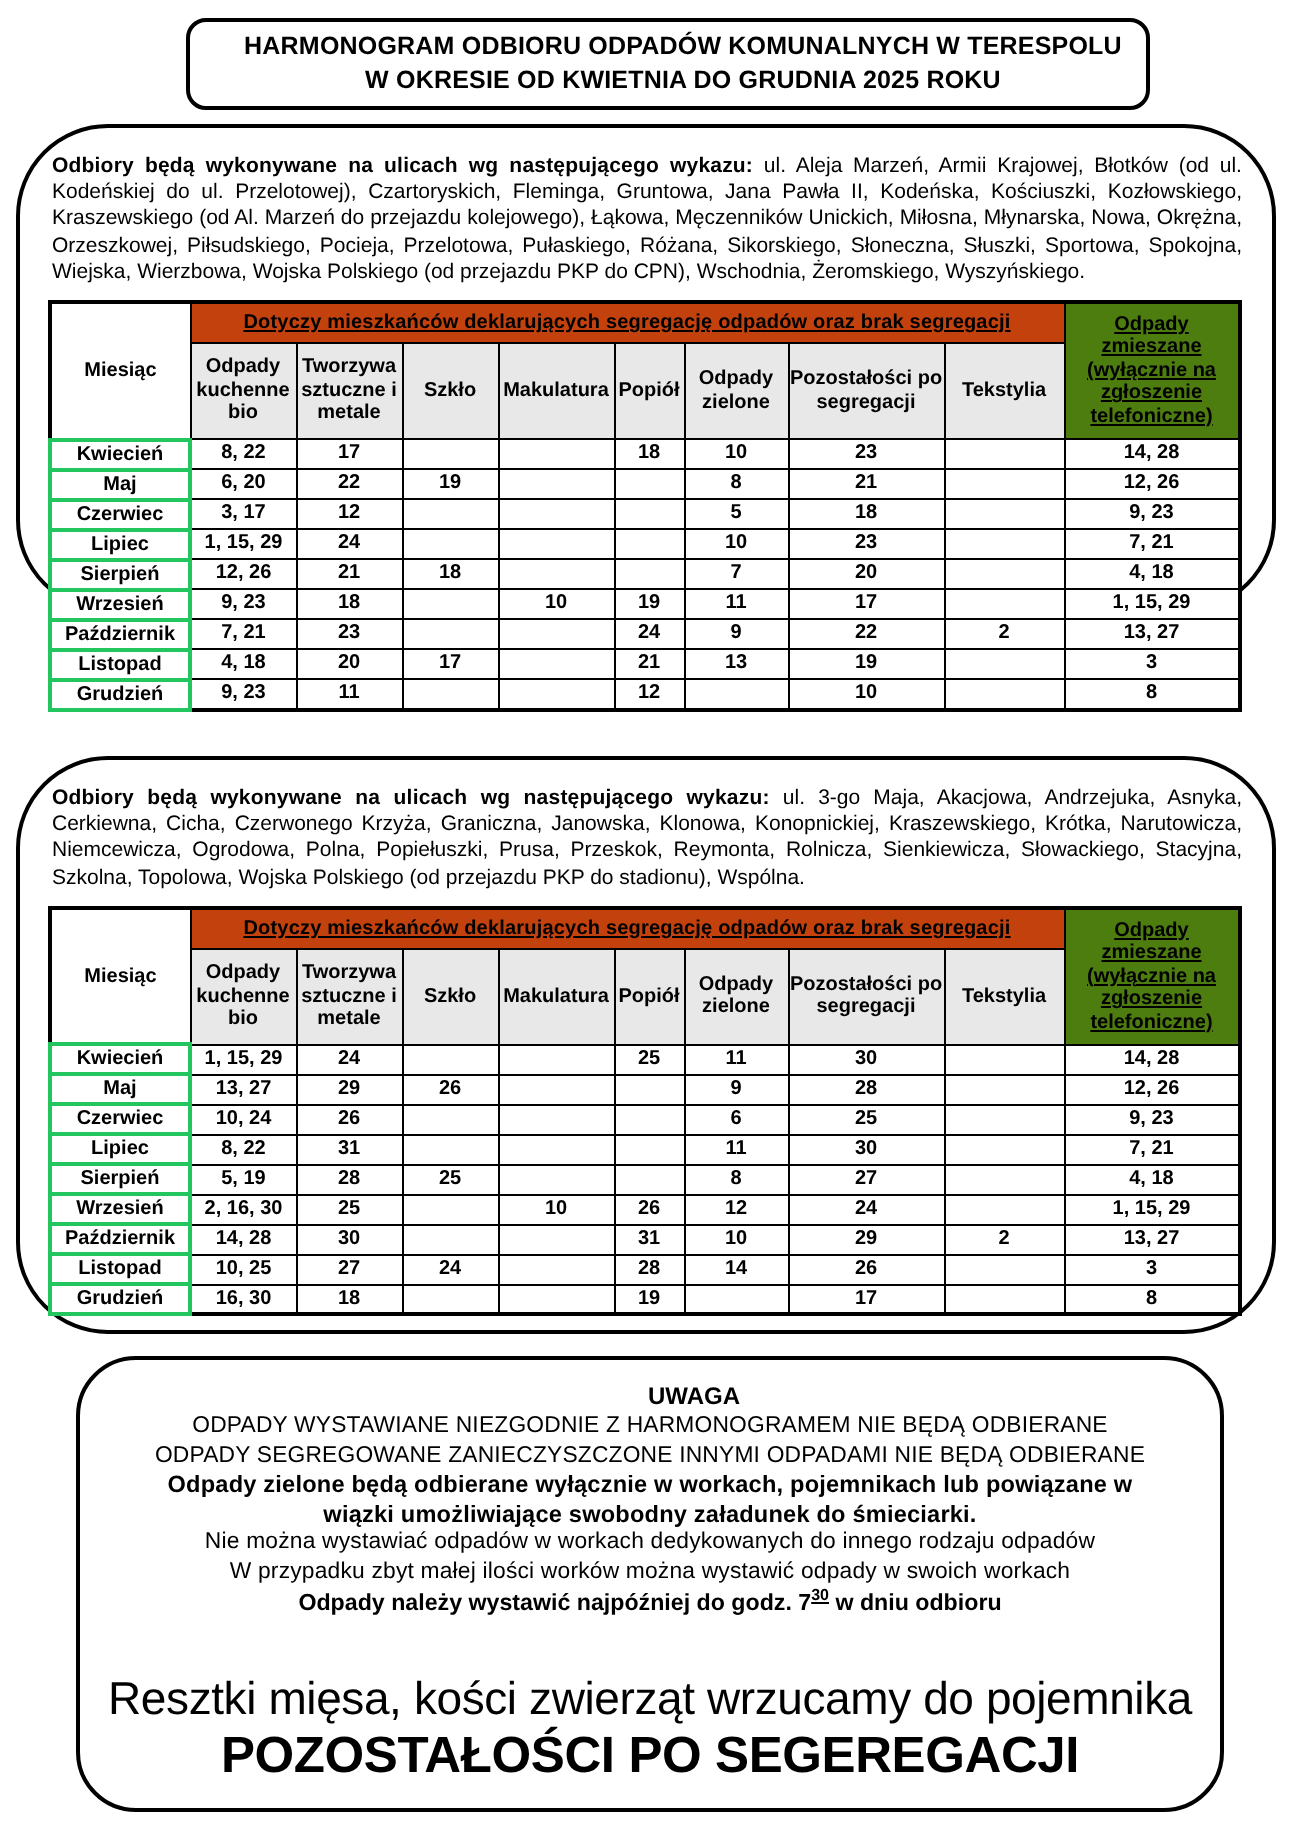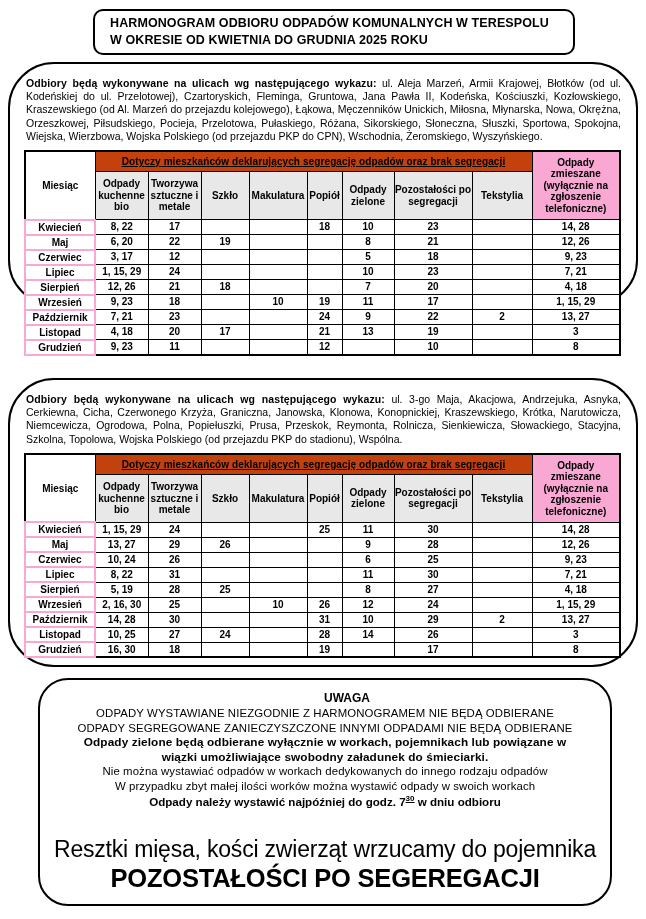--- a/index.html
+++ b/index.html
@@ -3,21 +3,21 @@
 <meta charset="utf-8">
 <style>
   html,body{margin:0;padding:0;background:#ffffff;}
   body{width:646px;height:919px;font-family:"Liberation Sans",sans-serif;color:#000;-webkit-font-smoothing:antialiased;}
   .page{position:relative;width:646px;height:919px;background:#fff;overflow:hidden;}
 
   
   .title-box{
     position:absolute;left:93px;top:9px;width:482px;height:46px;
     border:2px solid #000;border-radius:10px;box-sizing:border-box;
-    display:flex;flex-direction:column;justify-content:center;align-items:flex-start;
+    display:flex;flex-direction:column;justify-content:center;align-items:center;
     font-weight:bold;font-size:12.5px;line-height:17px;text-align:center;letter-spacing:0.1px;padding-left:15px;
   }
 
   
   .big-box{
     position:absolute;left:8px;width:630px;
     border:2px solid #000;border-radius:46px;box-sizing:border-box;background:#fff;
   }
   #box1{top:62px;height:244px;}
   #box2{top:378px;height:289px;}
@@ -34,23 +34,23 @@
     border:2px solid #000;
   }
   table.schedule th, table.schedule td{
     border:1px solid #000;
     font-size:10px;font-weight:bold;text-align:center;vertical-align:middle;
     padding:0;overflow:hidden;
   }
   th.month-h{border:2px solid #000;background:#fff;font-size:10.5px;}
   th.group-h{background:#c2410c;font-size:10.5px;height:19px;border-bottom:1px solid #000;}
   th.group-h .underline{text-decoration:underline;letter-spacing:0.1px;}
-  th.mixed-h{border:2px solid #000;background:#f9a8d4;line-height:11.5px;font-size:10px;}
+  th.mixed-h{border:2px solid #000;background:#4d7c0f;line-height:11.5px;font-size:10px;text-decoration:underline;}
   th.col-h{background:#e8e8e8;line-height:11.5px;height:47px;}
-  tbody th.month-c{border:2px solid #f9a8d4;background:#fff;height:13px;font-size:10px;}
+  tbody th.month-c{border:2px solid #22c55e;background:#fff;height:13px;font-size:10px;}
   tbody td{height:13px;line-height:12px;background:#fff;}
 
   
   .notice-box{
     position:absolute;left:38px;top:678px;width:574px;height:228px;
     border:2px solid #000;border-radius:30px;box-sizing:border-box;background:#fff;
     text-align:center;
   }
   .notice-heading{margin-top:11px;font-weight:bold;font-size:12px;line-height:15px;padding-left:44px;}
   .notice-line{font-size:11.4px;line-height:14.6px;letter-spacing:0.1px;}

